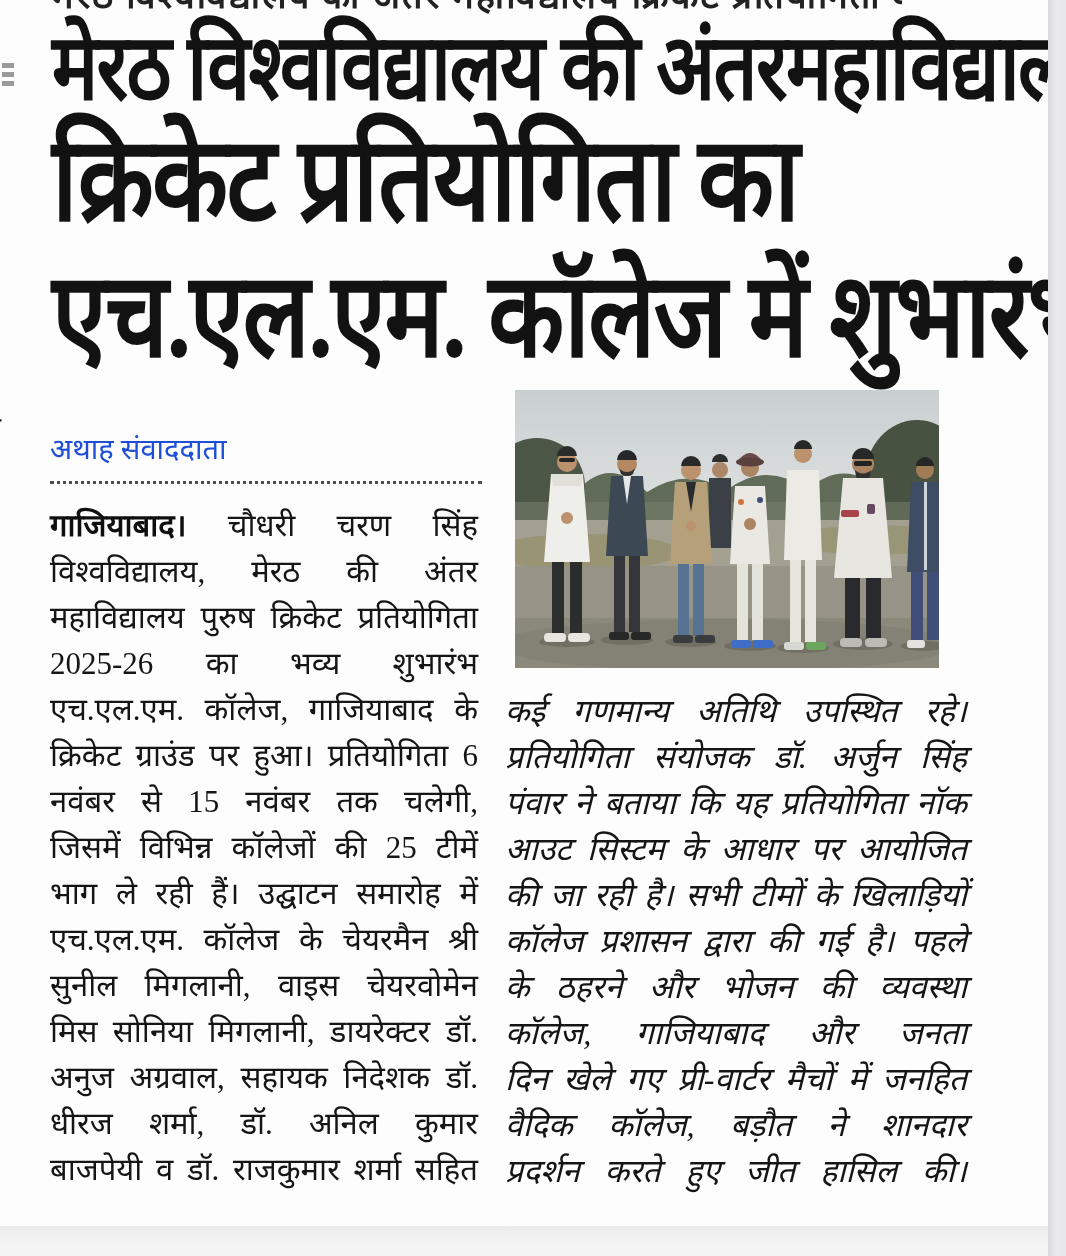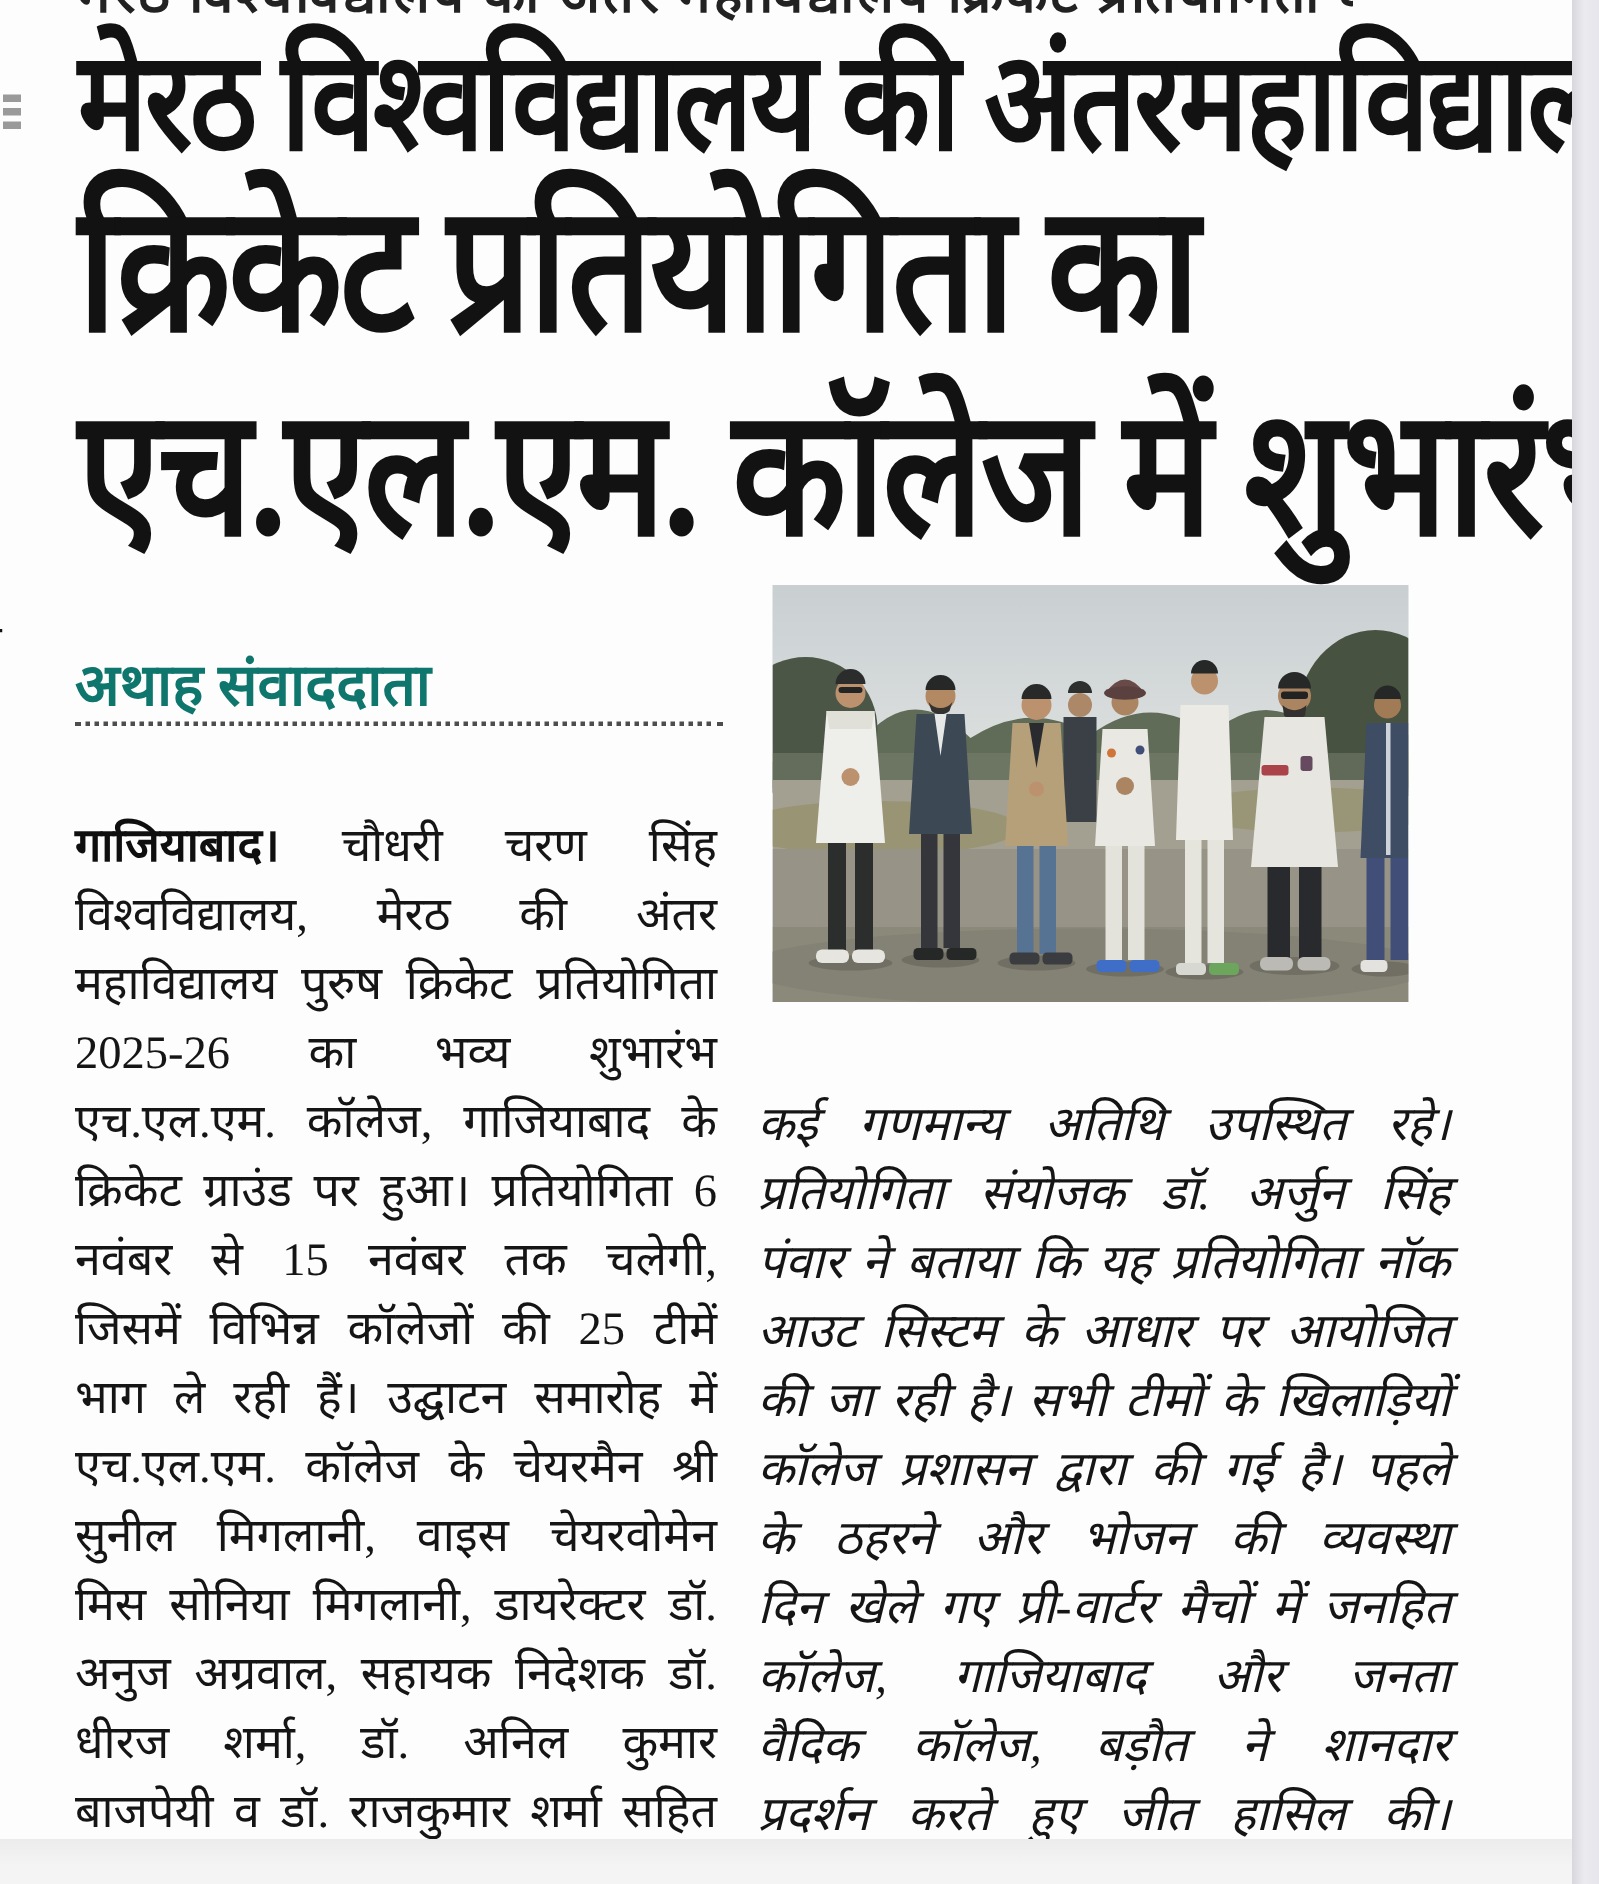--- a/index.html
+++ b/index.html
@@ -11,25 +11,25 @@
   .top-clip span{position:absolute;left:0;top:-30px;font-size:36px;font-weight:600;color:#222;white-space:nowrap;letter-spacing:2px;}
 
   
   .hl{position:absolute;left:52px;line-height:1;color:#121212;font-weight:700;white-space:nowrap;}
   .hl span{display:inline-block;transform:scaleX(.84);transform-origin:0 50%;letter-spacing:-2px;}
   .hl1{top:22px;font-size:92px;}
   .hl2{top:122px;font-size:118px;}
   .hl3{top:258px;font-size:118px;}
 
   
-  .byline{position:absolute;left:50px;top:428px;font-size:39px;font-weight:700;color:#0f766e;}
+  .byline{position:absolute;left:50px;top:428px;font-size:29px;font-weight:400;color:#1d4ed8;}
   .dotted-rule{position:absolute;left:50px;top:481px;width:432px;height:0;border-bottom:3px dotted #4d4d4d;}
 
   
-  .col{position:absolute;font-size:31px;color:#151515;margin-top:38px;}
+  .col{position:absolute;font-size:31px;color:#151515;}
   .col .jline{display:block;text-align:justify;text-align-last:justify;height:46px;line-height:46px;overflow:visible;white-space:normal;}
   .col-left{left:50px;top:503px;width:428px;}
   .col-right{left:505px;top:688px;width:462px;font-size:32px;font-style:italic;}
   .dateline{font-weight:700;color:#0f0f0f;}
 
   
   .photo{position:absolute;left:515px;top:390px;width:424px;height:278px;overflow:hidden;background:#d6dadb;}
   .photo svg{display:block;}
 
   
@@ -205,22 +205,22 @@
   </div>
 
   <div class="col col-right">
     <div class="jline">कई गणमान्य अतिथि उपस्थित रहे।</div>
     <div class="jline">प्रतियोगिता संयोजक डॉ. अर्जुन सिंह</div>
     <div class="jline">पंवार ने बताया कि यह प्रतियोगिता नॉक</div>
     <div class="jline">आउट सिस्टम के आधार पर आयोजित</div>
     <div class="jline">की जा रही है। सभी टीमों के खिलाड़ियों</div>
     <div class="jline">कॉलेज प्रशासन द्वारा की गई है। पहले</div>
     <div class="jline">के ठहरने और भोजन की व्यवस्था</div>
+    <div class="jline">कॉलेज, गाजियाबाद और जनता</div>
     <div class="jline">दिन खेले गए प्री-वार्टर मैचों में जनहित</div>
-    <div class="jline">कॉलेज, गाजियाबाद और जनता</div>
     <div class="jline">वैदिक कॉलेज, बड़ौत ने शानदार</div>
     <div class="jline">प्रदर्शन करते हुए जीत हासिल की।</div>
   </div>
 
   <div class="page-edge-right"></div>
   <div class="page-edge-bottom"></div>
   <div class="edge-hamburger">
       <i></i>
       <i></i>
       <i></i>

